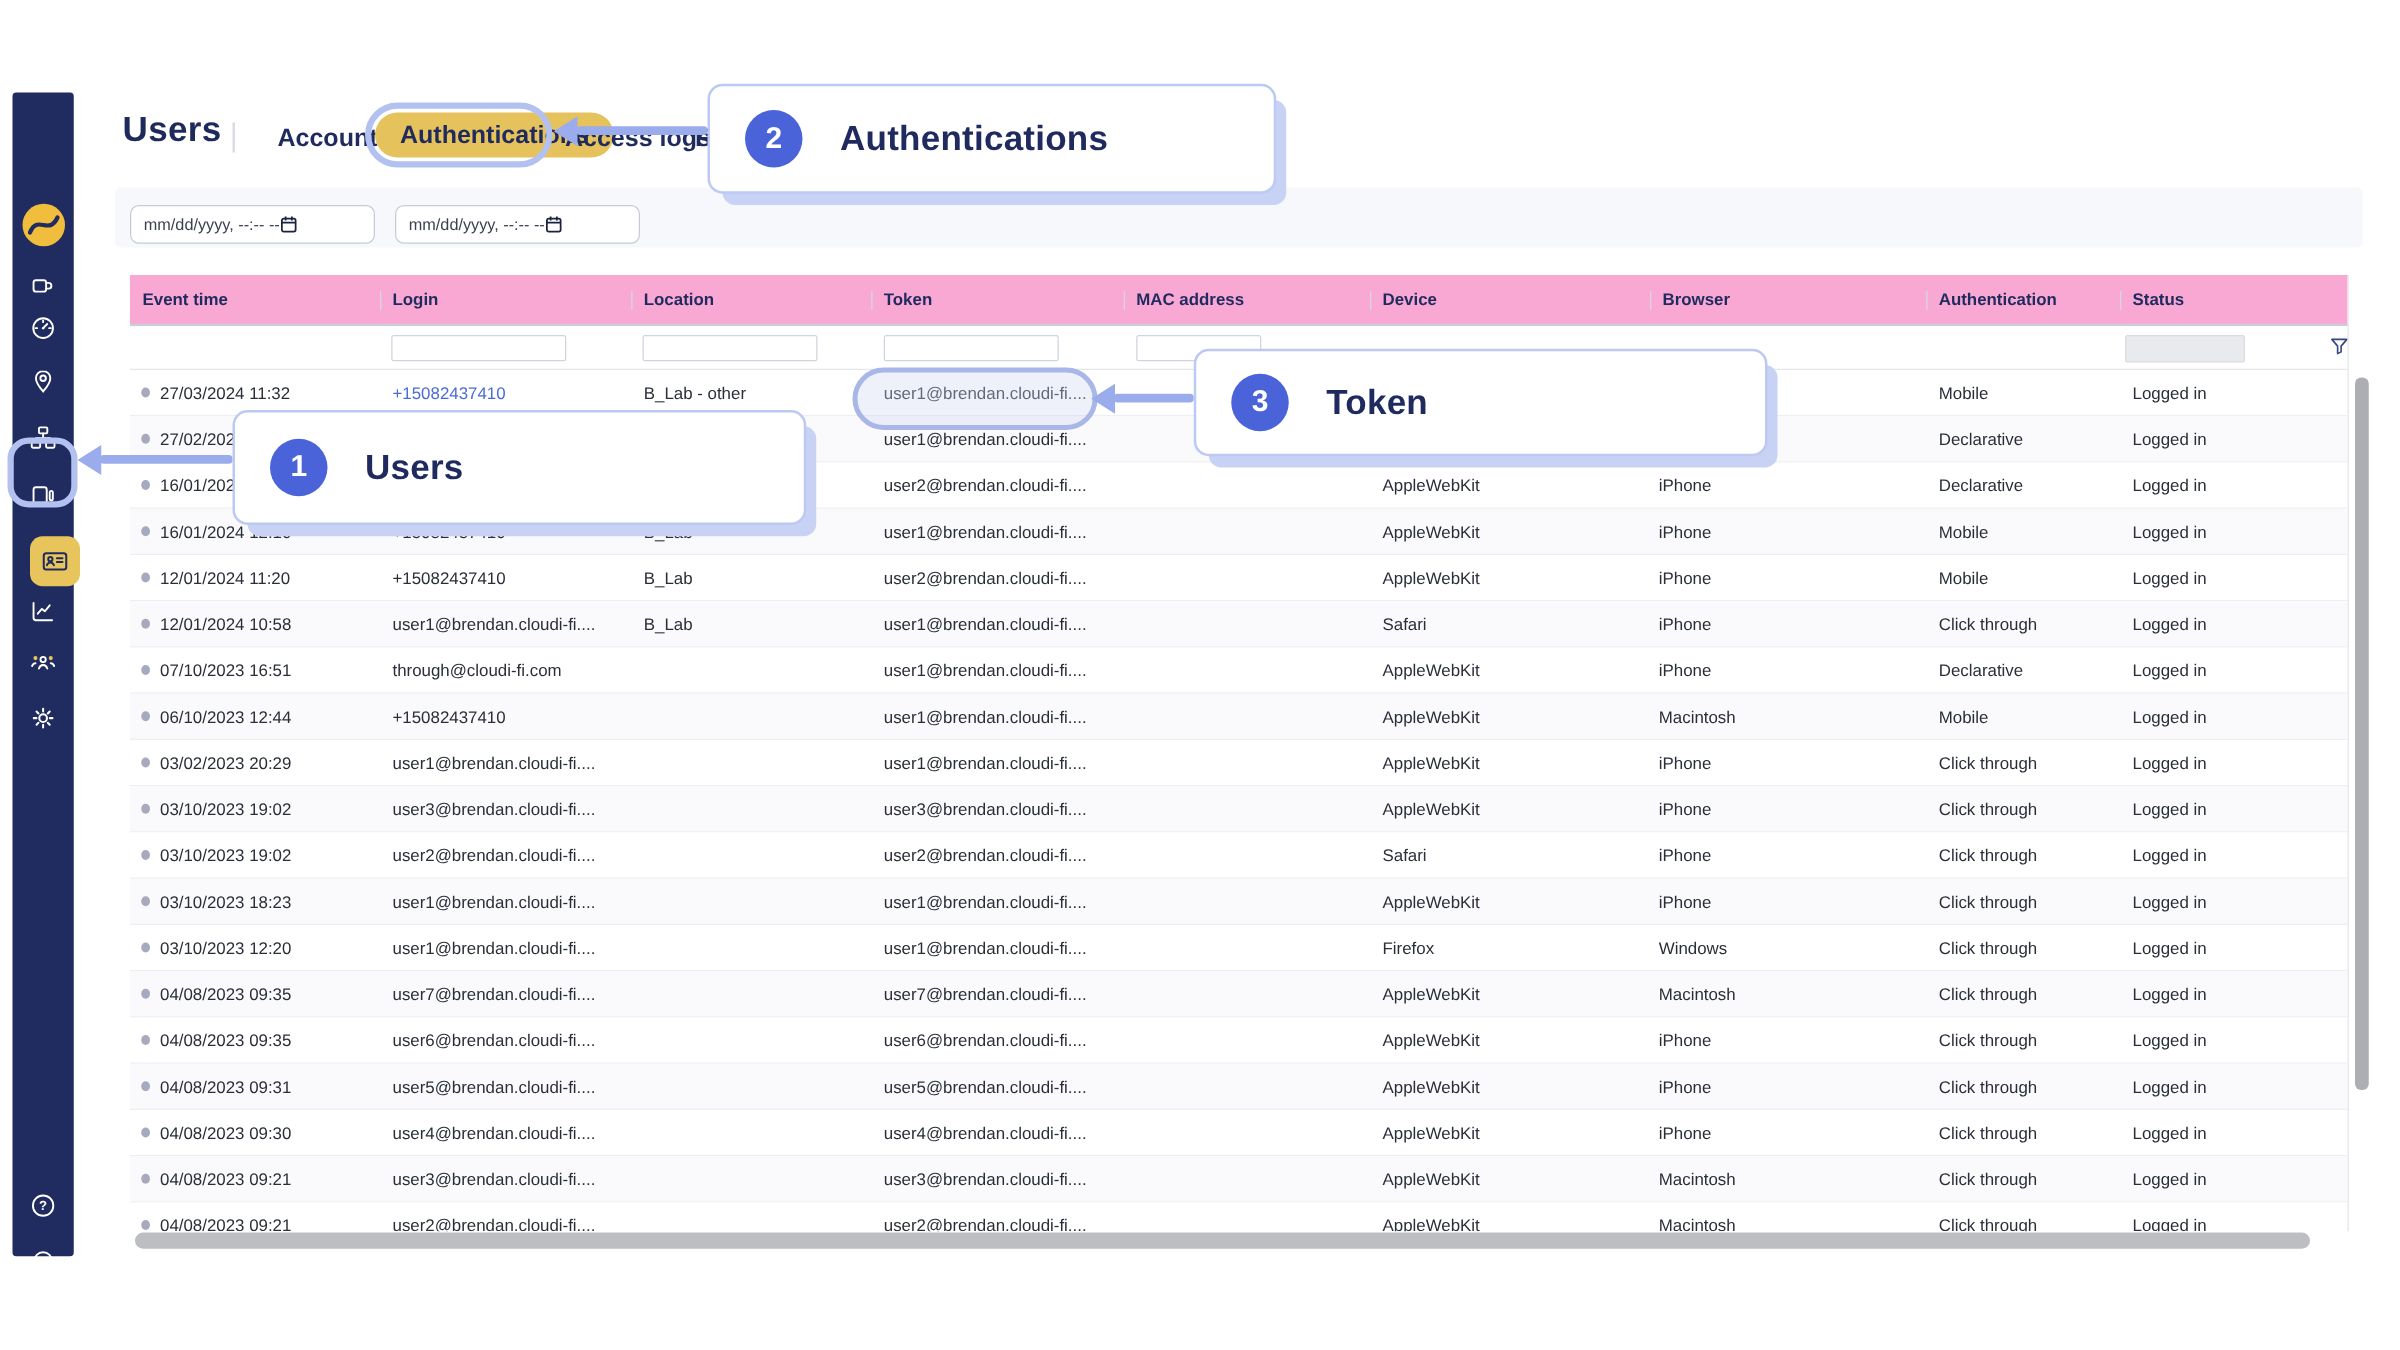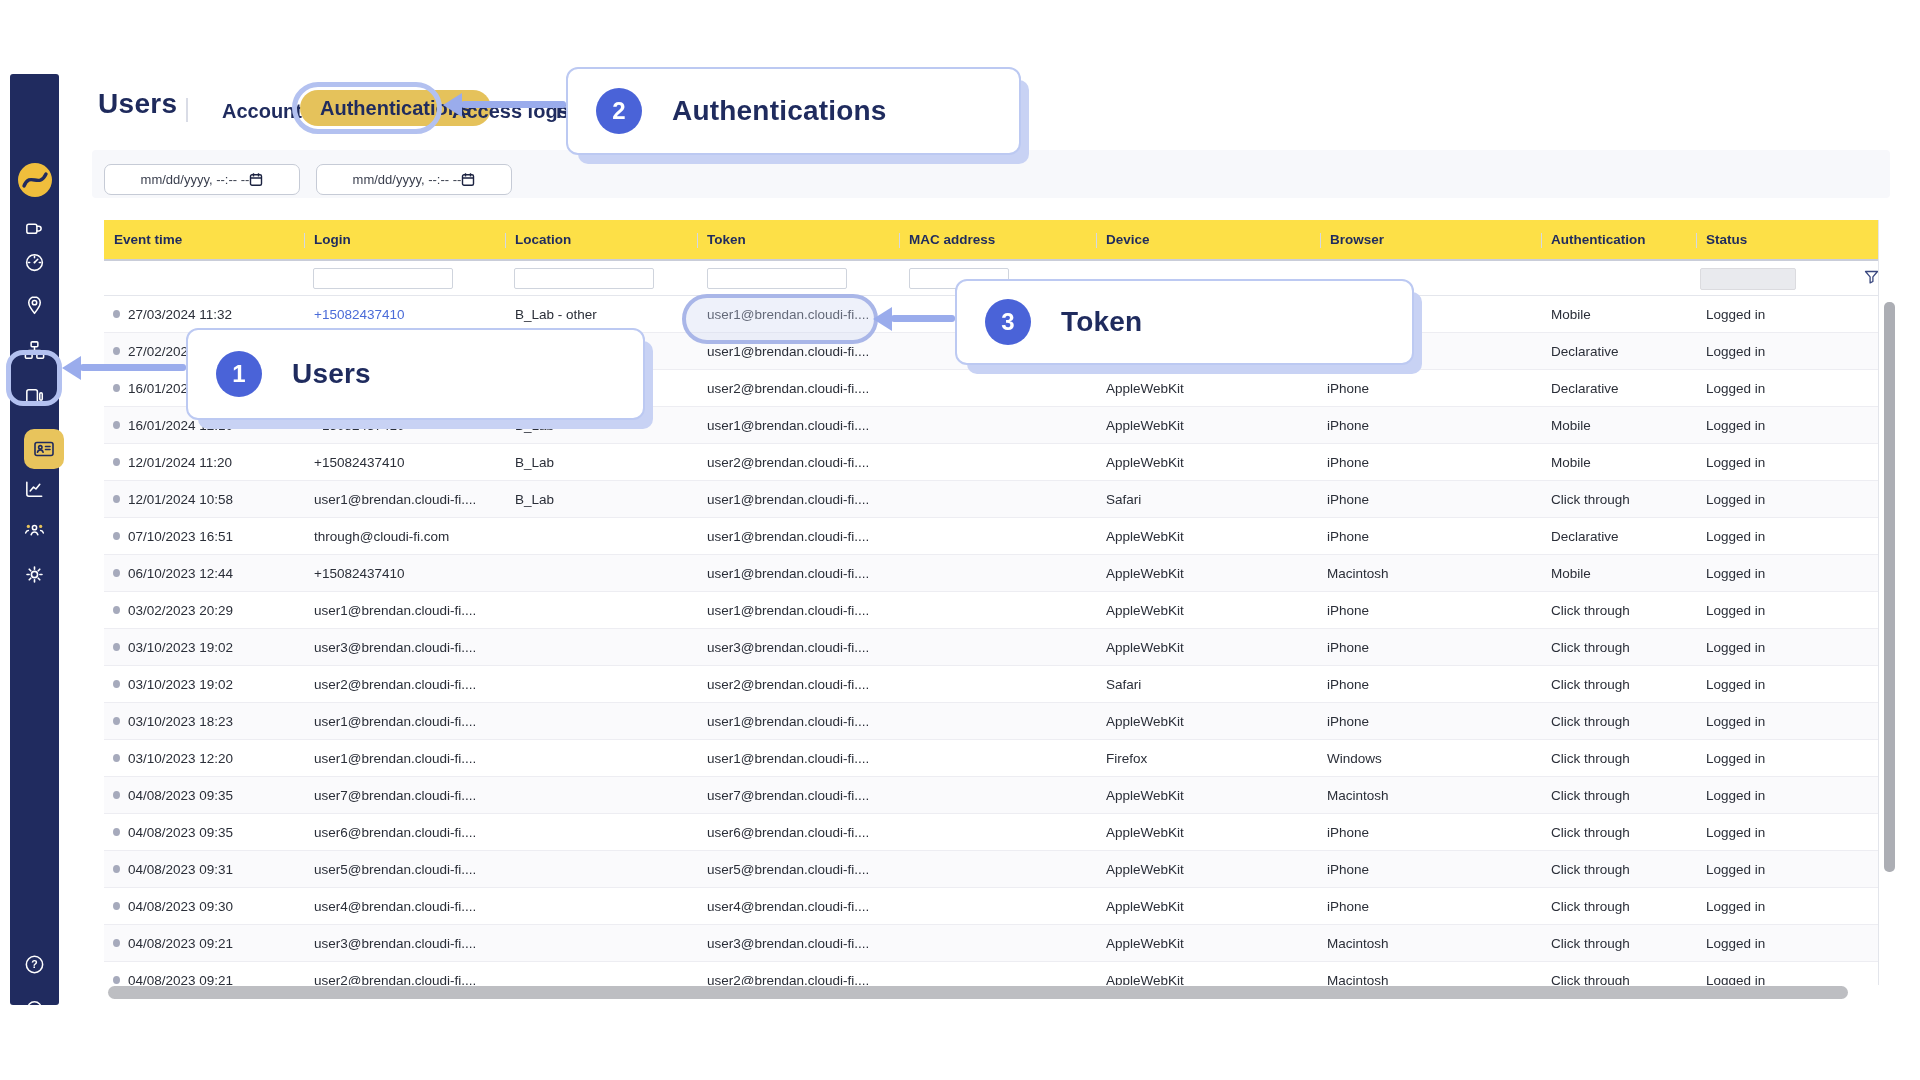--- a/index.html
+++ b/index.html
@@ -18,25 +18,25 @@
   .title-divider{left:186px;top:98px;width:2px;height:24px;background:#D9DCE6;}
   .tab{position:absolute;top:100px;font-size:20px;font-weight:700;color:#1F2B5E;cursor:pointer;white-space:nowrap;}
   .tab.active{top:90px;background:#E5C25B;border-radius:18px;height:36px;line-height:36px;padding:0 20px;}
   .tab-pos-0{left:222px;}
   .tab-pos-1{left:300px;}
   .tab-pos-2{left:452px;}
   .tab-pos-3{left:556px;}
 
   
   .filter-strip{left:92px;top:150px;width:1798px;height:48px;background:#F7F8FB;border-radius:4px;}
-  .date-input{position:absolute;top:164px;height:31px;width:196px;background:#fff;border:1.4px solid #C6CBD6;border-radius:7px;box-sizing:border-box;display:flex;align-items:center;justify-content:center;padding:0 10px;font-size:13px;color:#3A3F4E;cursor:text;}
+  .date-input{position:absolute;top:164px;height:31px;width:196px;background:#fff;border:1.4px solid #C6CBD6;border-radius:7px;box-sizing:border-box;display:flex;align-items:center;justify-content:flex-start;padding:0 10px;font-size:13px;color:#3A3F4E;cursor:text;}
   .date-input svg{flex:0 0 auto;}
 
   
-  .thead{left:104px;top:220px;width:1774px;height:41px;background:#fde047;display:flex;align-items:stretch;border-bottom:2px solid #C9CDD9;box-sizing:border-box;}
+  .thead{left:104px;top:220px;width:1774px;height:41px;background:#f9a8d4;display:flex;align-items:stretch;border-bottom:2px solid #C9CDD9;box-sizing:border-box;}
   .hcell{display:flex;align-items:center;font-size:13.5px;font-weight:700;color:#1F2B5E;box-sizing:border-box;padding-left:10px;position:relative;}
   .hcell + .hcell::before{content:'';position:absolute;left:0;top:13px;width:1px;height:15px;background:#D4D8E4;}
   .c0{width:200px;}.c1{width:201px;}.c2{width:192px;}.c3{width:202px;}.c4{width:197px;}
   .c5{width:221px;}.c6{width:224px;}.c7{width:155px;}.c8{width:182px;}
 
   .filterrow{left:104px;top:261px;width:1774px;height:35px;background:#fff;border-bottom:1px solid #E4E6EC;box-sizing:border-box;}
   .col-filter{position:absolute;top:7px;height:21px;width:140px;background:#fff;border:1px solid #CFD4DD;border-radius:2px;box-sizing:border-box;cursor:text;}
   .status-filter{position:absolute;top:7px;left:1596px;width:96px;height:22px;background:#E9EAEE;border:1px solid #DBDBDF;border-radius:2px;box-sizing:border-box;cursor:text;}
   .funnel{position:absolute;left:1760px;top:9px;cursor:pointer;}
 

